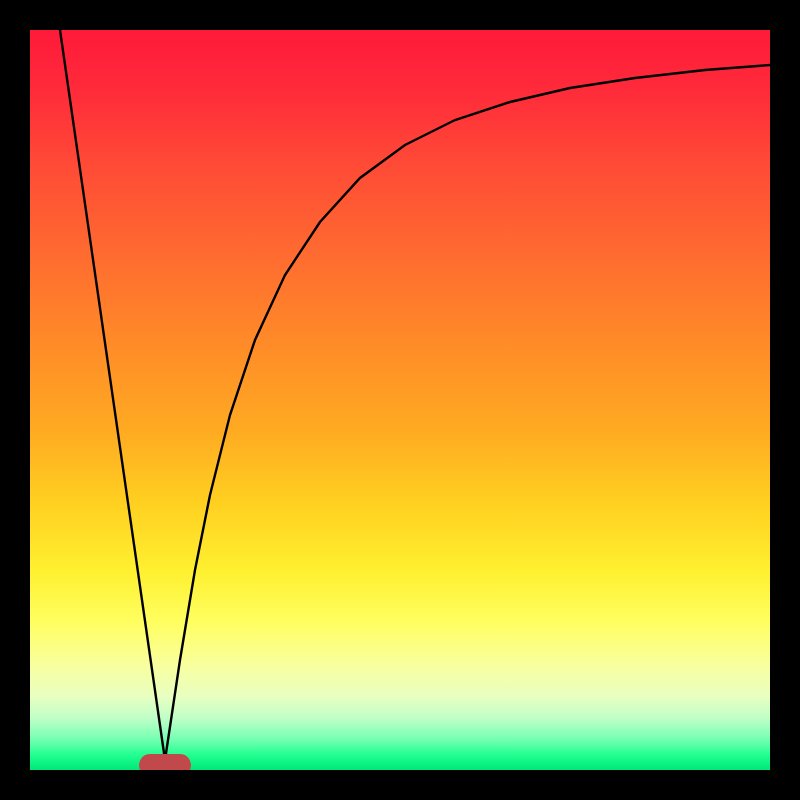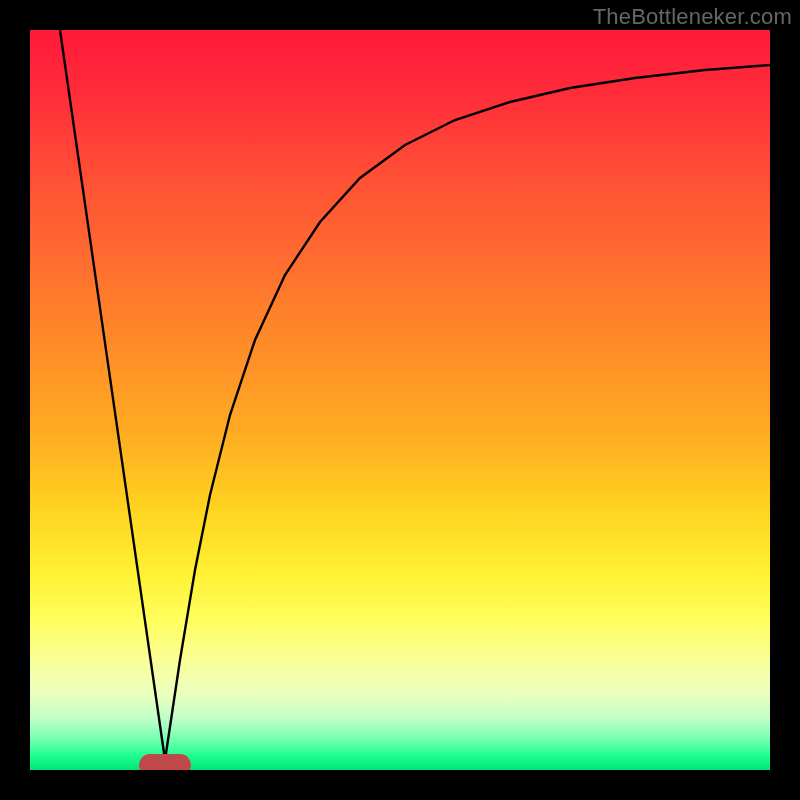--- a/index.html
+++ b/index.html
@@ -64,15 +64,14 @@
 
   <div class="plot">
     <div class="gradient"></div>
     <svg id="chart-svg" width="740" height="740" viewBox="0 0 740 740" style="position:absolute; inset:0;">
       <path id="left-branch" fill="none" stroke="#000" stroke-width="2.4" d="M30 0 L135 730"></path>
       <path id="right-branch" fill="none" stroke="#000" stroke-width="2.4" d="M135 730 L150 630 L165 540 L180 465 L200 385 L225 310 L255 245 L290 192 L330 148 L375 115 L425 90 L480 72 L540 58 L605 48 L675 40 L740 35"></path>
       <rect id="marker-pill" x="109" y="724" width="52" height="22" rx="11" fill="#c1494c"></rect>
     </svg>
   </div>
 
-  <div class="watermark">TheBottleneker.com</div>
 
 </div>
 
 </body></html>

